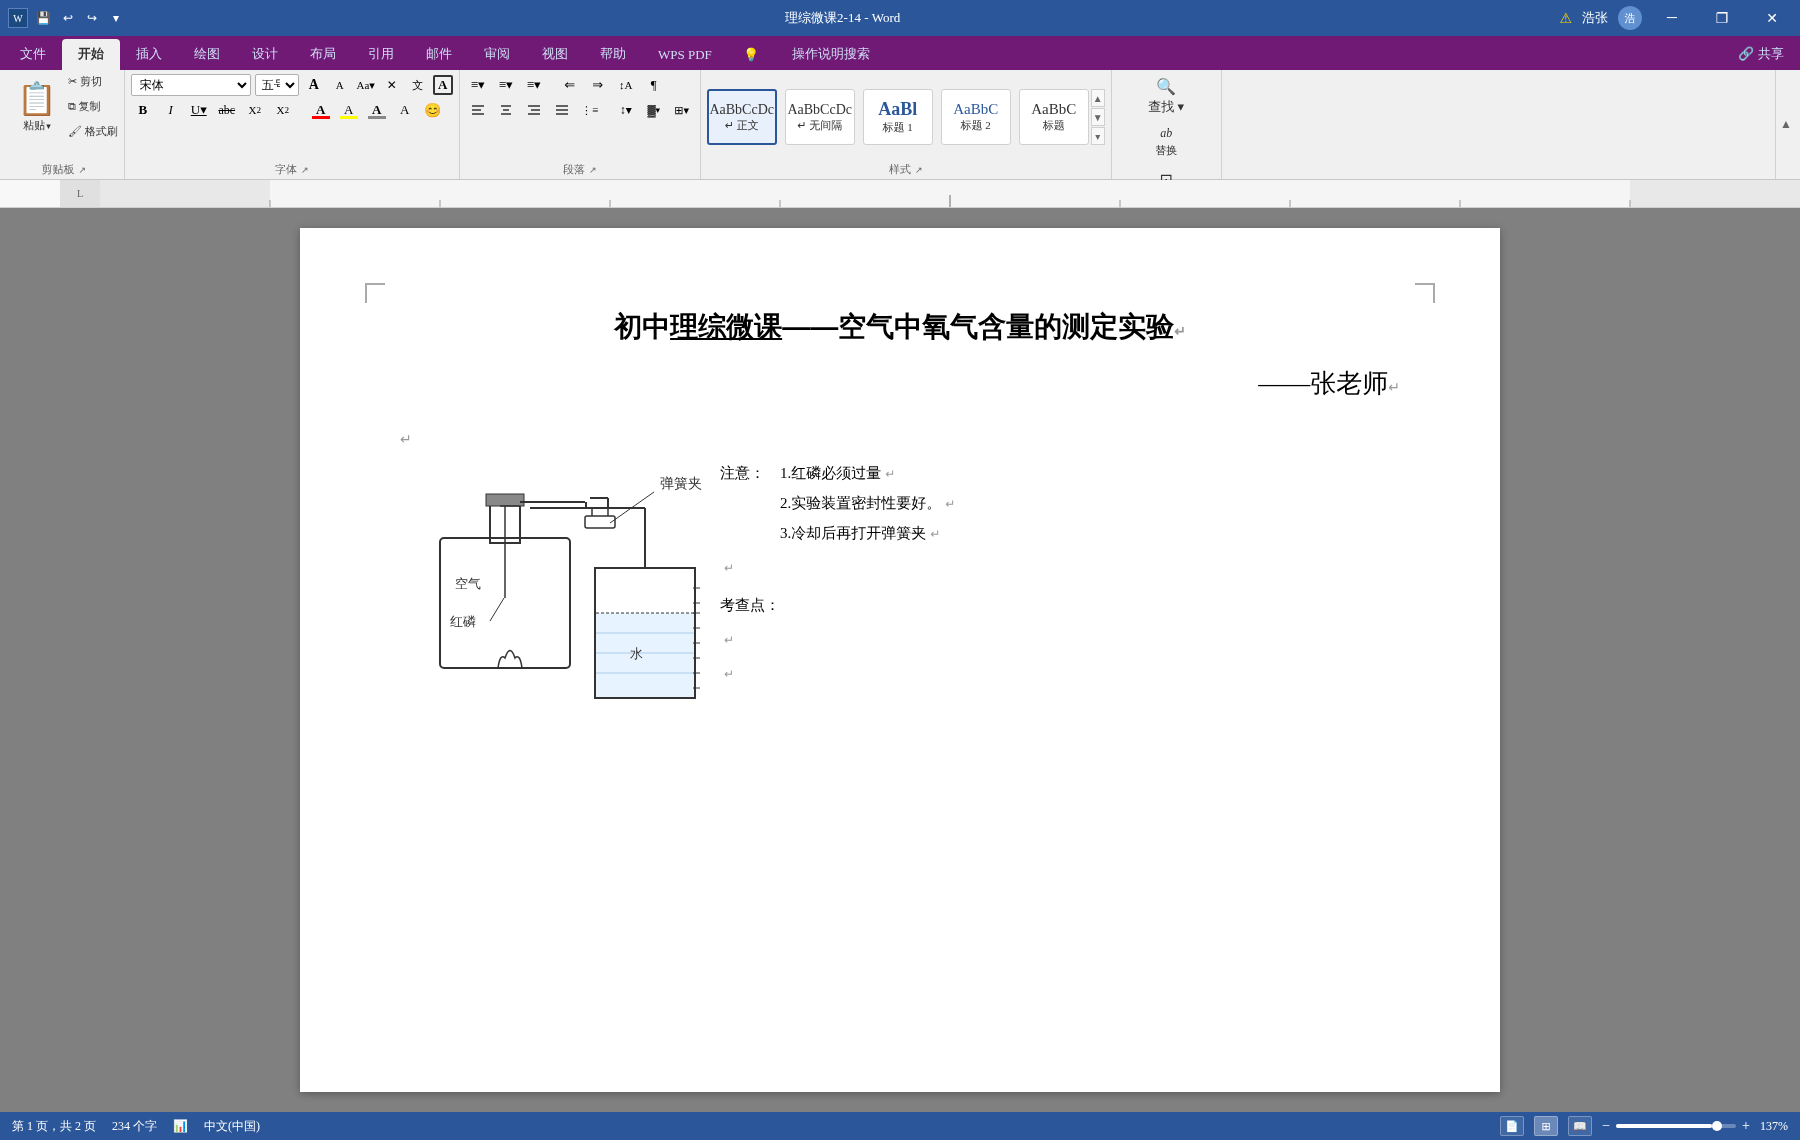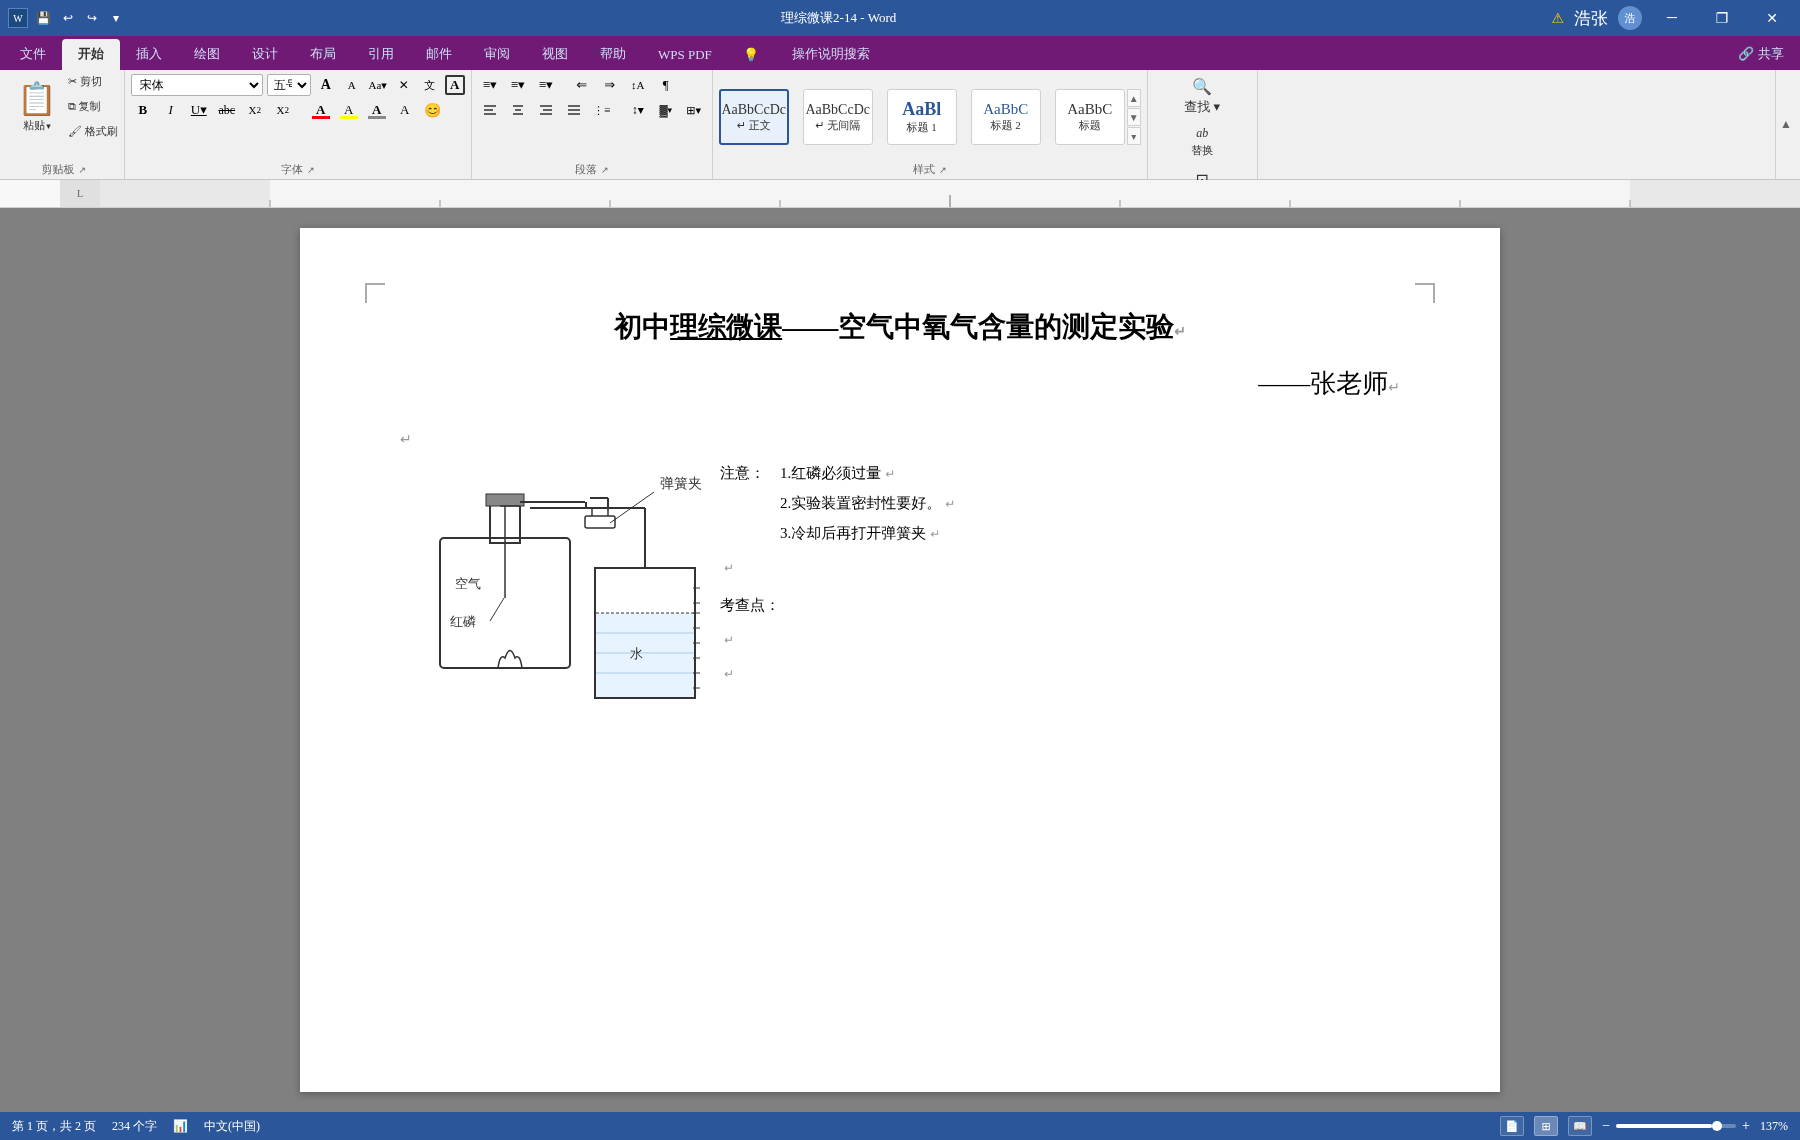--- a/index.html
+++ b/index.html
@@ -63,42 +63,42 @@
     .font-btn { width: 22px; height: 22px; display: flex; align-items: center; justify-content: center; font-size: 12px; cursor: pointer; border: 1px solid transparent; border-radius: 2px; }
     .format-btn { width: 24px; height: 22px; display: flex; align-items: center; justify-content: center; font-size: 13px; cursor: pointer; border: 1px solid transparent; border-radius: 2px; }
     .format-btn-bold { font-weight: bold; }
     .format-btn-italic { font-style: italic; }
     .format-btn-under { text-decoration: underline; }
 
     
     .para-btn { width: 24px; height: 22px; display: flex; align-items: center; justify-content: center; font-size: 13px; cursor: pointer; border: 1px solid transparent; border-radius: 2px; }
 
     
-    .style-gallery { display: flex; align-items: center; gap: 14px; }
+    .style-gallery { display: flex; align-items: center; gap: 8px; }
     .style-item {
       width: 70px; height: 56px; display: flex; flex-direction: column; align-items: center; justify-content: center;
       border: 1px solid #d0d0d0; border-radius: 3px; cursor: pointer; background: white; font-size: 12px;
     }
     .style-item.active { border: 2px solid #2b579a; background: #e8f0fb; }
     .style-scroll { display: flex; flex-direction: column; justify-content: space-between; height: 56px; }
     .style-scroll-btn { width: 14px; height: 18px; display: flex; align-items: center; justify-content: center; cursor: pointer; font-size: 10px; color: #666; border: 1px solid #d0d0d0; background: #f8f8f8; }
 
     
     .edit-btn { display: flex; flex-direction: column; align-items: center; justify-content: center; width: 48px; height: 44px; cursor: pointer; border-radius: 3px; font-size: 11px; color: #333; gap: 2px; }
 
     
     #doc-area { flex: 1; display: flex; flex-direction: column; overflow: hidden; }
     #ruler { height: 28px; background: #f8f8f8; border-bottom: 1px solid #d0d0d0; display: flex; align-items: center; padding-left: 60px; }
     .ruler-bar { flex: 1; height: 100%; background: linear-gradient(to bottom, #e8e8e8 0%, #f5f5f5 100%); position: relative; overflow: hidden; }
 
     #doc-scroll { flex: 1; overflow-y: auto; overflow-x: hidden; background: #808080; display: flex; justify-content: center; padding: 20px 0; }
     #document { width: 1200px; background: white; min-height: 860px; box-shadow: 0 2px 8px rgba(0,0,0,0.3); padding: 80px 100px; position: relative; }
 
     
-    .doc-title { text-align: center; font-size: 28px; font-weight: bold; font-family: Liberation Serif, serif; margin-bottom: 20px; }
+    .doc-title { text-align: center; font-size: 28px; font-weight: bold; font-family: Liberation Sans, sans-serif; margin-bottom: 20px; }
     .doc-title-underline { text-decoration: underline; }
     .doc-subtitle { text-align: right; font-size: 26px; font-family: 'SimSun', '宋体', serif; margin-bottom: 30px; }
     .return-mark { color: #999; font-size: 14px; }
 
     .doc-content-area { display: flex; align-items: flex-start; }
     .doc-diagram { width: 320px; flex-shrink: 0; }
     .doc-notes { flex: 1; font-size: 15px; line-height: 2.0; font-family: 'SimSun', '宋体', serif; }
     .para-mark { color: #999; margin-left: 4px; font-size: 12px; }
 
     
@@ -141,21 +141,21 @@
       <div class="qa-btn">↪</div>
       <div class="qa-btn">▾</div>
     </div>
   </div>
   <div class="titlebar-center">
     <span>理综微课2-14 - Word</span>
   </div>
   <div class="titlebar-right">
     <span class="warning-icon">⚠</span>
 
-    <span style="font-size:17px;color:white;">浩张</span>
+    <span style="font-size:13px;color:white;">浩张</span>
     <div class="user-avatar">浩</div>
     <div class="win-btn">─</div>
     <div class="win-btn">❐</div>
     <div class="win-btn win-btn-close">✕</div>
   </div>
 </div>
 
 <div id="ribbon-tabs">
   <div class="ribbon-tab">文件</div>
   <div class="ribbon-tab active">开始</div>
@@ -193,21 +193,21 @@
     </div>
     <div class="ribbon-section-label">
       <span>剪贴板</span>
       <span class="section-expand">↗</span>
     </div>
   </div>
 
   <div class="ribbon-section" style="min-width:220px;">
     <div class="ribbon-section-content" style="flex-direction:column; gap:3px;">
       <div class="font-row">
-        <select class="font-select" style="width:132px;">
+        <select class="font-select" style="width:120px;">
           <option>宋体</option>
         </select>
         <select class="size-select">
           <option>五号</option>
         </select>
         <div class="font-btn" style="font-size:14px; font-weight:bold;">A</div>
         <div class="font-btn" style="font-size:11px;">A</div>
         <div class="font-btn" style="font-size:11px;">Aa▾</div>
         <div class="font-btn">✕</div>
         <div class="font-btn" style="font-size:11px;">文</div>

